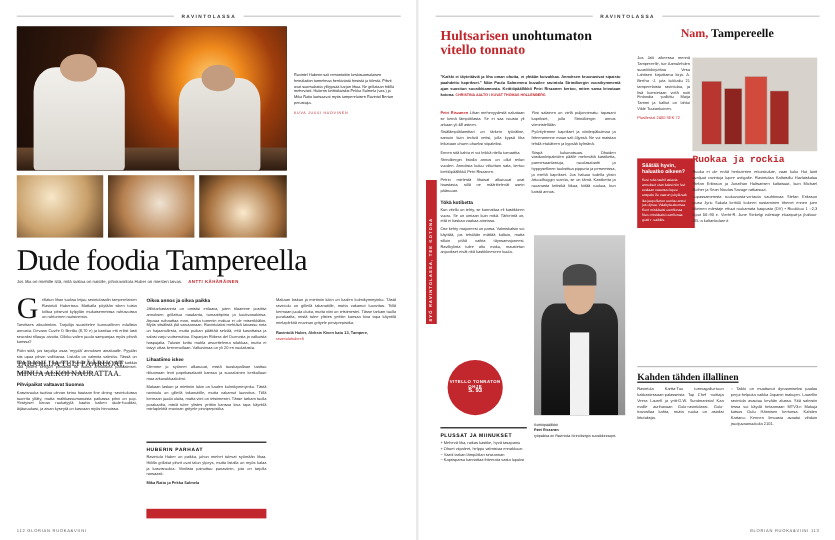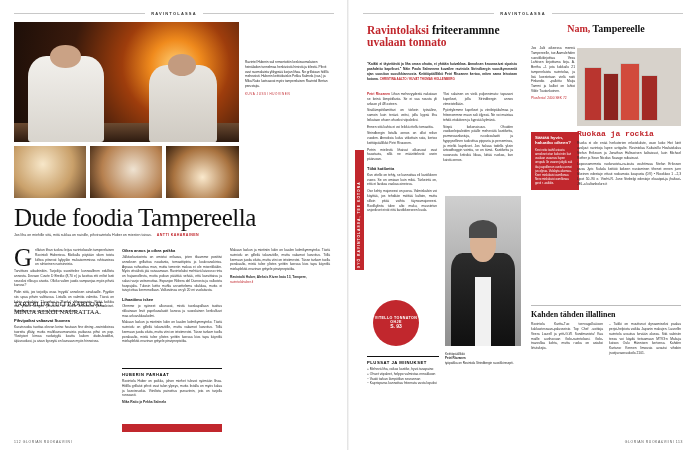--- a/index.html
+++ b/index.html
@@ -83,21 +83,21 @@
   .plussat .ttl{font-size:4.2px;font-weight:700;letter-spacing:.5px;margin-bottom:2px;}
   .r-caption{position:absolute;left:96px;top:352px;width:76px;font-size:3px;line-height:1.45;color:#222;}
 
   
   .rr{position:absolute;left:182px;width:150px;}
   .rr-head{font-family:"Liberation Serif",serif;font-size:10px;line-height:1.05;color:#c1272d;font-weight:700;}
   .books{position:absolute;left:228px;top:48px;width:104px;height:78px;background:#d7d2cb;overflow:hidden;}
   .books .bk{position:absolute;bottom:6px;background:#b9352f;box-shadow:0 0 0 .5px #00000022;}
   .hr-thin{height:1px;background:#bbb;margin:5px 0;}
   .rr-h2{font-family:Liberation Mono, monospace;font-size:8px;color:#c1272d;font-weight:700;line-height:1.05;}
-  .rr-h3{font-family:"Liberation Serif",serif;font-size:8px;color:#111;font-weight:700;line-height:1.05;}
+  .rr-h3{font-family:"Liberation Serif",serif;font-size:8px;color:#111;font-weight:700;line-height:1.05;text-decoration:underline;}
   .twocol{column-count:2;column-gap:6px;}
   .box-red{position:absolute;left:182px;top:132px;width:40px;background:#c1272d;color:#fff;padding:4px;}
   .box-red .t{font-size:4.4px;font-weight:700;line-height:1.1;margin-bottom:2px;}
   .box-red .b{font-size:2.9px;line-height:1.45;}
   .imgsm{position:absolute;background:linear-gradient(145deg,#cbbda8,#7d6a52);}
 </style>
 </head>
 <body>
 
 <div class="spread">
@@ -175,23 +175,23 @@
 
   <div class="page page-right">
 
     <div class="topbar" style="left:14px;width:320px;">
       <div class="rule"></div>
       <div class="lbl" style="padding:0 6px;">RAVINTOLASSA</div>
       <div class="rule"></div>
     </div>
 
     <div class="r-head">
-      <span>Ravintolaksi</span>
-      <span class="blk">friteerammne</span><br>
-      <span>uvalaan tonnato</span>
+      <span>Hultsarisen</span>
+      <span class="blk">unohtumaton</span><br>
+      <span>vitello tonnato</span>
     </div>
 
     <div class="r-sub">
       <span>"Kaikki ei täytettäviä ja liha oman ohutta, ei yhtään kuivakkaa. Annoksen kruunasivat sipaistu paahdettu kaprikset." Näin Paula Salmenera kuvailee ravintola Strindbergin vuosikymmeniä ajan suositun suosikkiannosta. Keittiöpäällikkö Petri Riszanen kertoo, miten sama leivotaan kotona.</span>
       <span class="red" style="font-size:3px;">CHRISTINA AALTO / KUVAT THOMAS HOLLENBERG</span>
     </div>
 
     <div class="r-body">
       <div class="tiny">
         <b class="red">Petri Riszanen</b>

